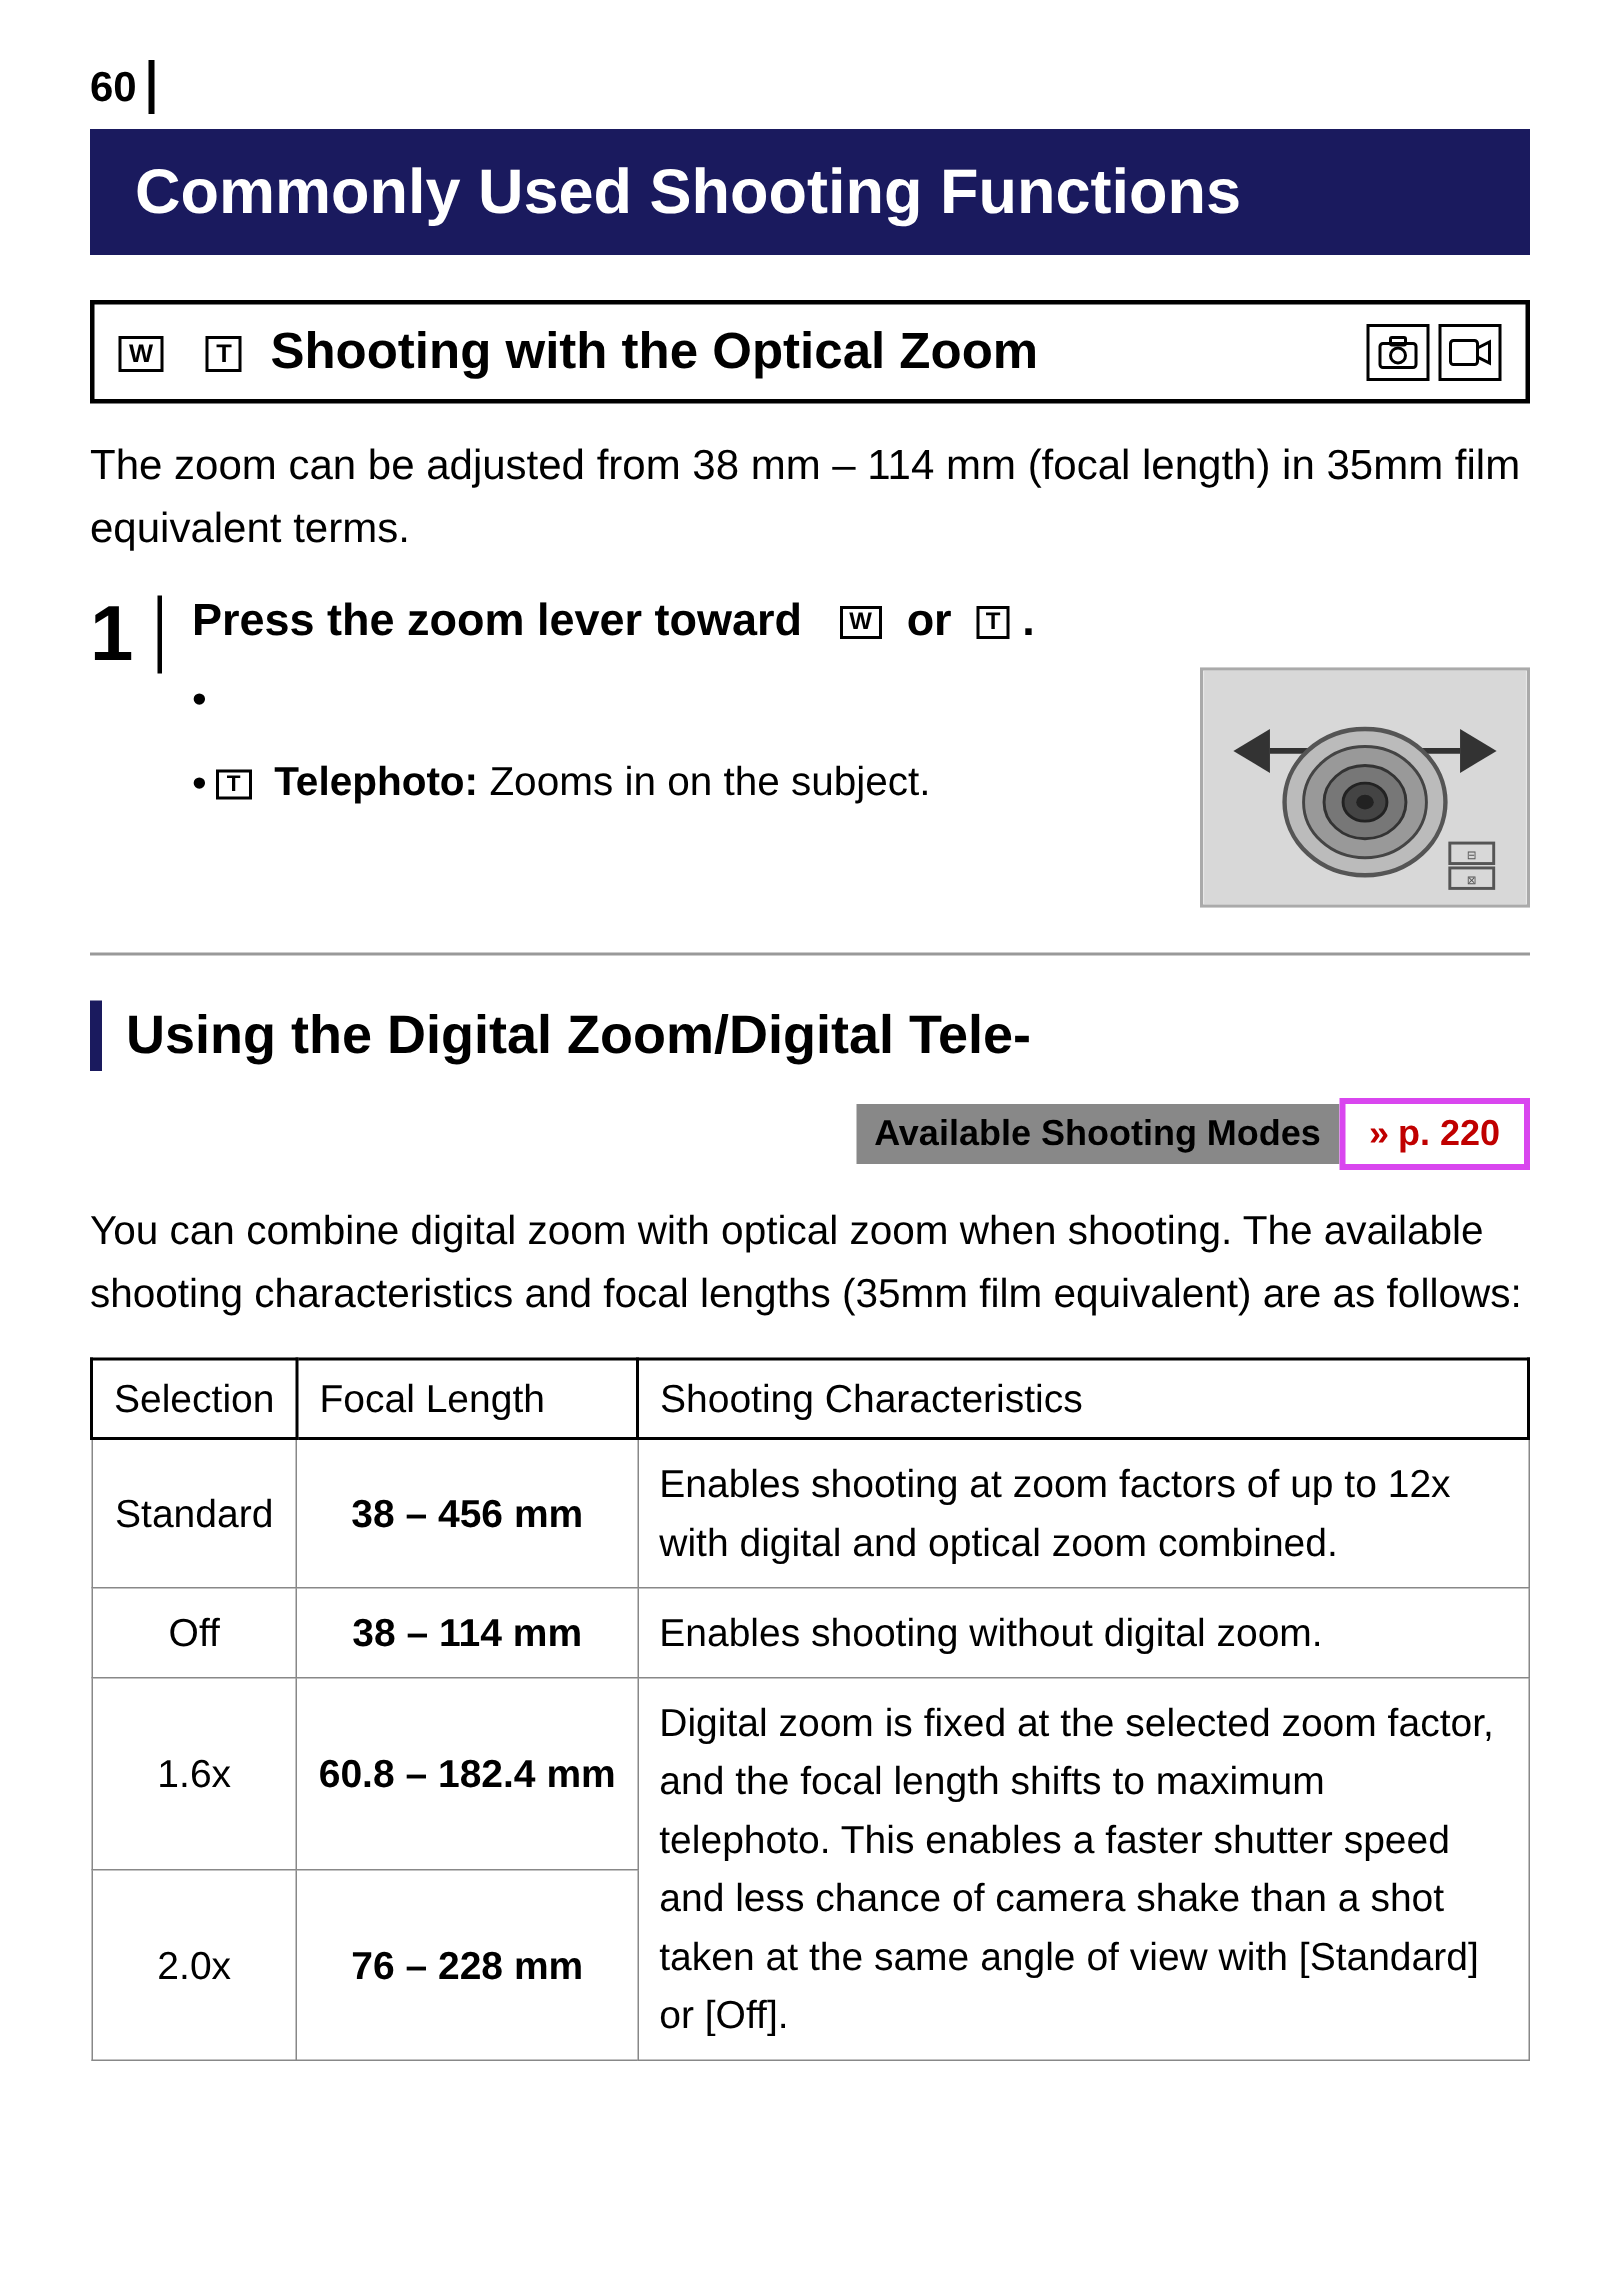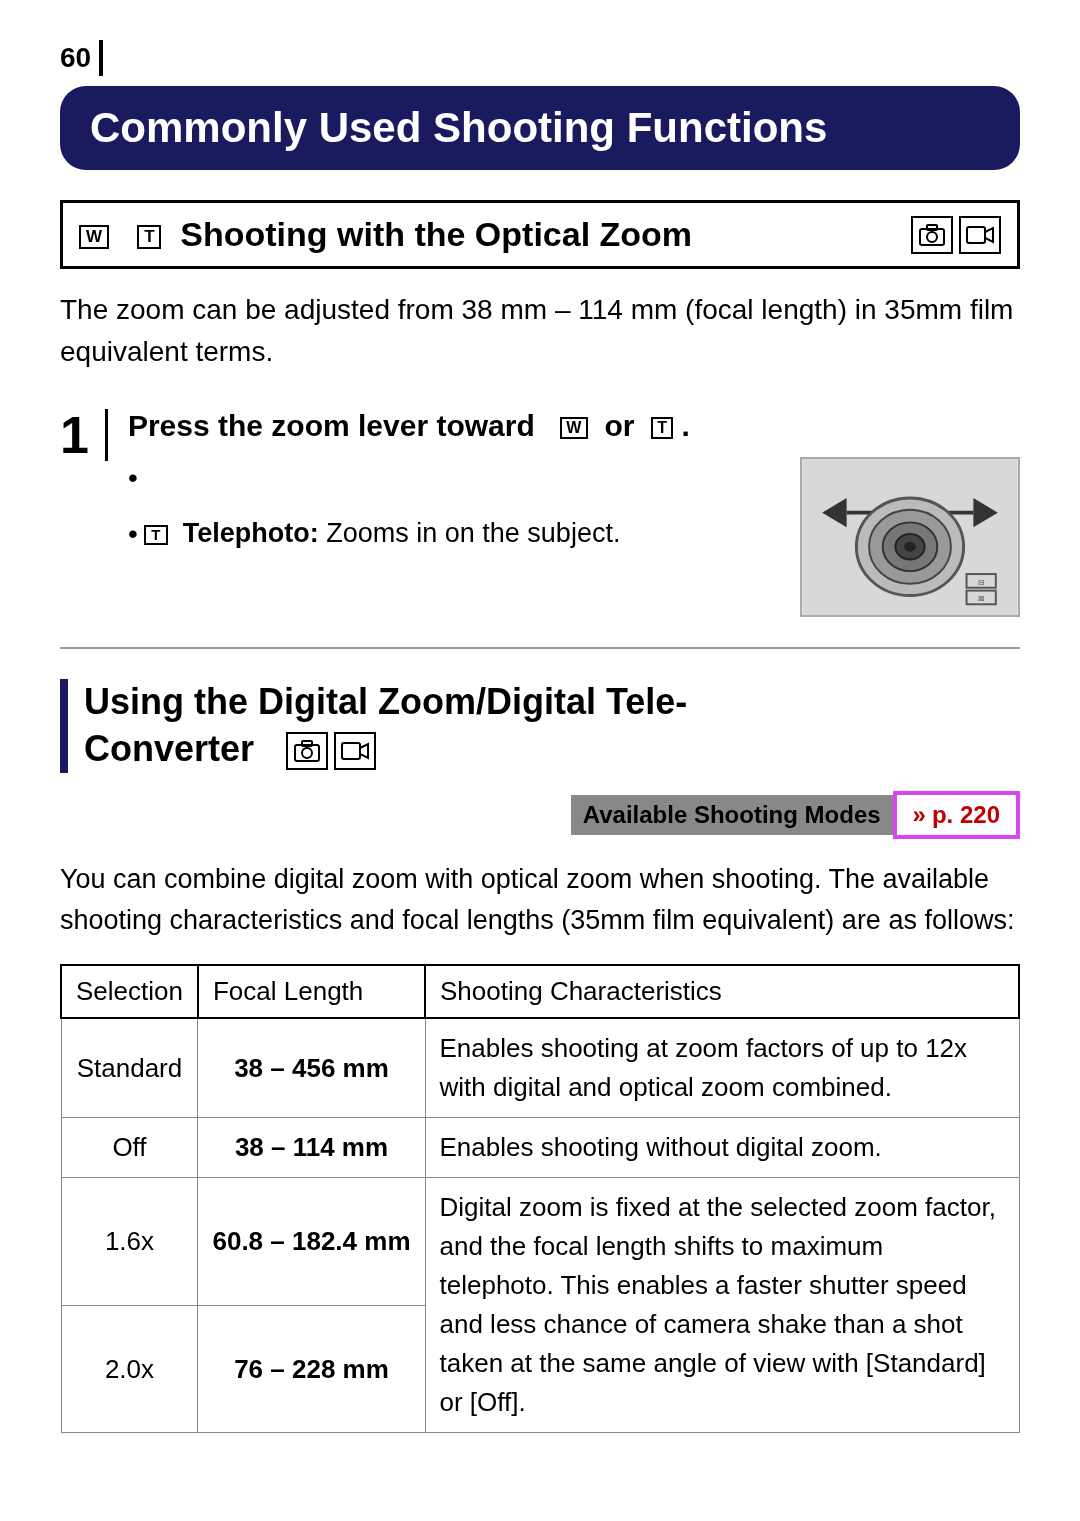--- a/index.html
+++ b/index.html
@@ -32,21 +32,20 @@
     }
 
     .main-title {
       background: #1a1a5e;
       color: #ffffff;
       font-size: 42px;
       font-weight: bold;
       padding: 18px 30px;
       margin-bottom: 30px;
       font-family: Arial, sans-serif;
-      border-radius: 26px;
     }
 
     .section-header {
       display: flex;
       align-items: center;
       border: 3px solid #000;
       padding: 12px 16px;
       margin-bottom: 20px;
       background: #fff;
       gap: 48px;
@@ -70,21 +69,21 @@
       height: 38px;
       display: flex;
       align-items: center;
       justify-content: center;
       font-size: 20px;
     }
 
     .intro-text {
       font-size: 28px;
       line-height: 1.5;
-      margin-bottom: 36px;
+      margin-bottom: 24px;
     }
 
     .step-container {
       display: flex;
       align-items: flex-start;
       margin-bottom: 20px;
     }
 
     .step-number {
       font-size: 52px;
@@ -379,38 +378,20 @@
     </div>
   </div>
 </div>
 
 <hr class="divider">
 
 <div class="section2-header">
   <div class="section2-title-block">
     <div class="section2-title">
       <div>Using the Digital Zoom/Digital Tele-</div>
-      <div style="display:flex; align-items:center; gap:16px;">
-        <span>Converter</span>
-        <div class="section2-icons">
-          <div class="icon-box">
-            <svg width="28" height="24" viewBox="0 0 28 24">
-              <rect x="2" y="6" width="24" height="16" rx="2" fill="none" stroke="#000" stroke-width="2"></rect>
-              <circle cx="14" cy="14" r="5" fill="none" stroke="#000" stroke-width="2"></circle>
-              <rect x="9" y="2" width="10" height="5" rx="1" fill="none" stroke="#000" stroke-width="2"></rect>
-            </svg>
-          </div>
-          <div class="icon-box">
-            <svg width="28" height="24" viewBox="0 0 28 24">
-              <rect x="1" y="4" width="18" height="16" rx="2" fill="none" stroke="#000" stroke-width="2"></rect>
-              <polygon points="19,9 27,5 27,19 19,15" fill="none" stroke="#000" stroke-width="2"></polygon>
-            </svg>
-          </div>
-        </div>
-      </div>
     </div>
   </div>
 </div>
 
 <div class="available-modes-bar">
   <div class="available-modes-label">Available Shooting Modes</div>
   <div class="available-modes-page">
     <span class="chevron-right"></span>
     <span style="color:#c00000; font-weight:bold;">p. 220</span>
   </div>

